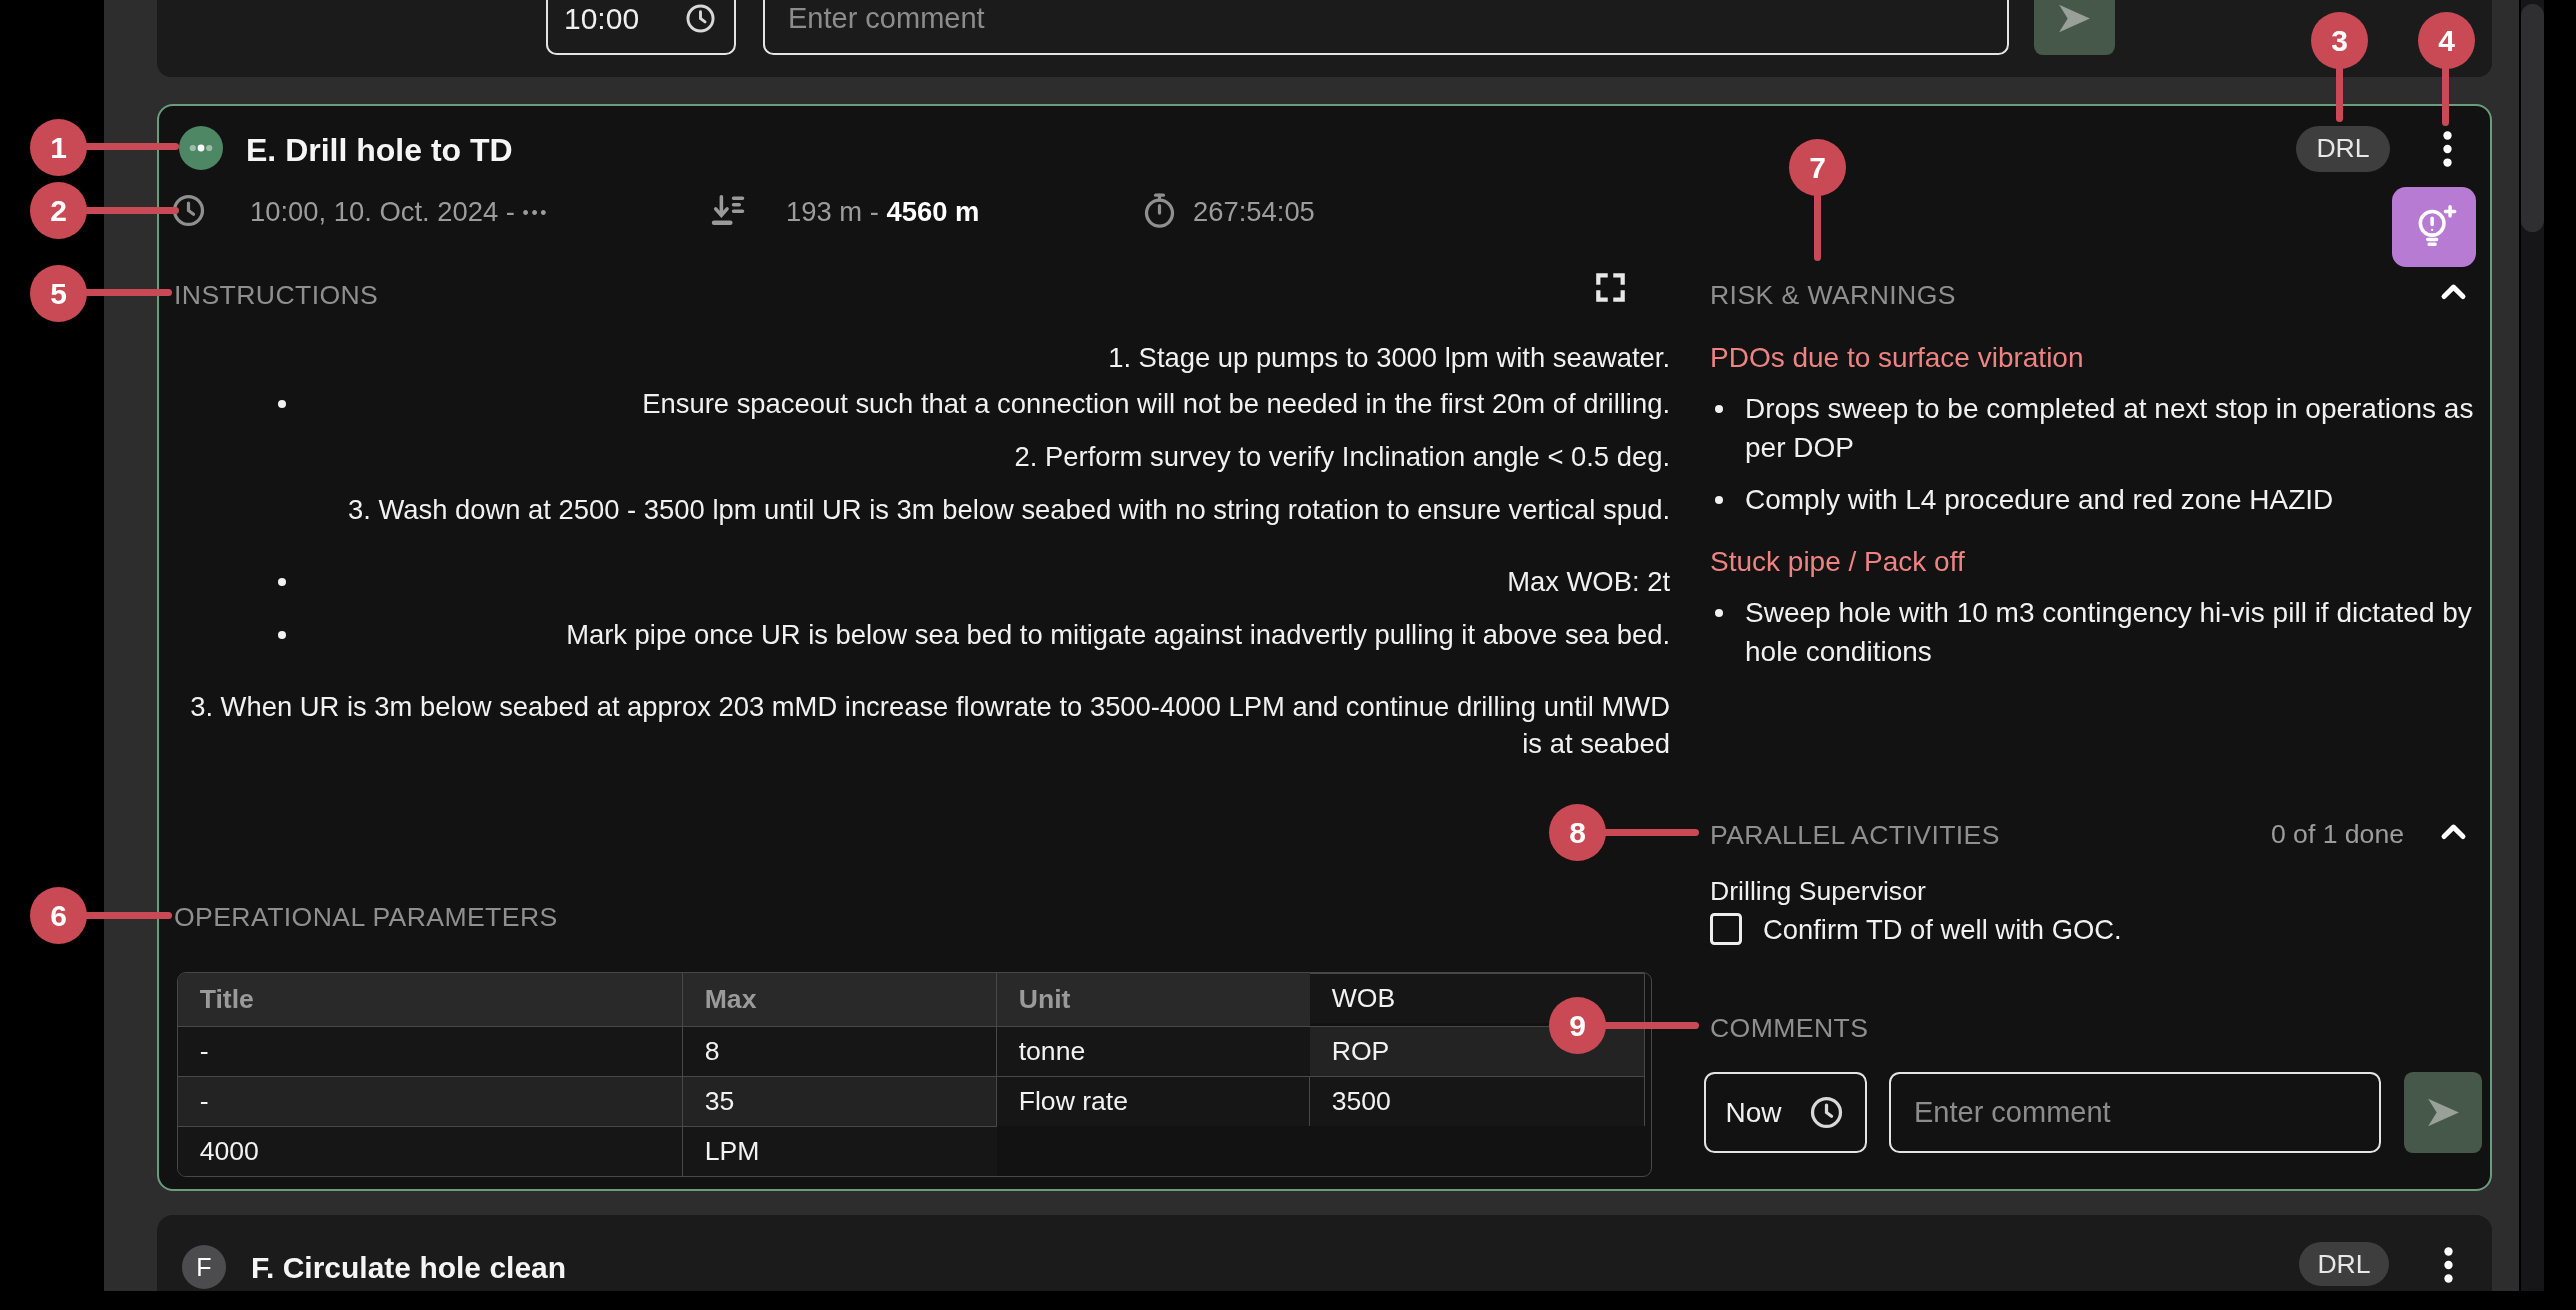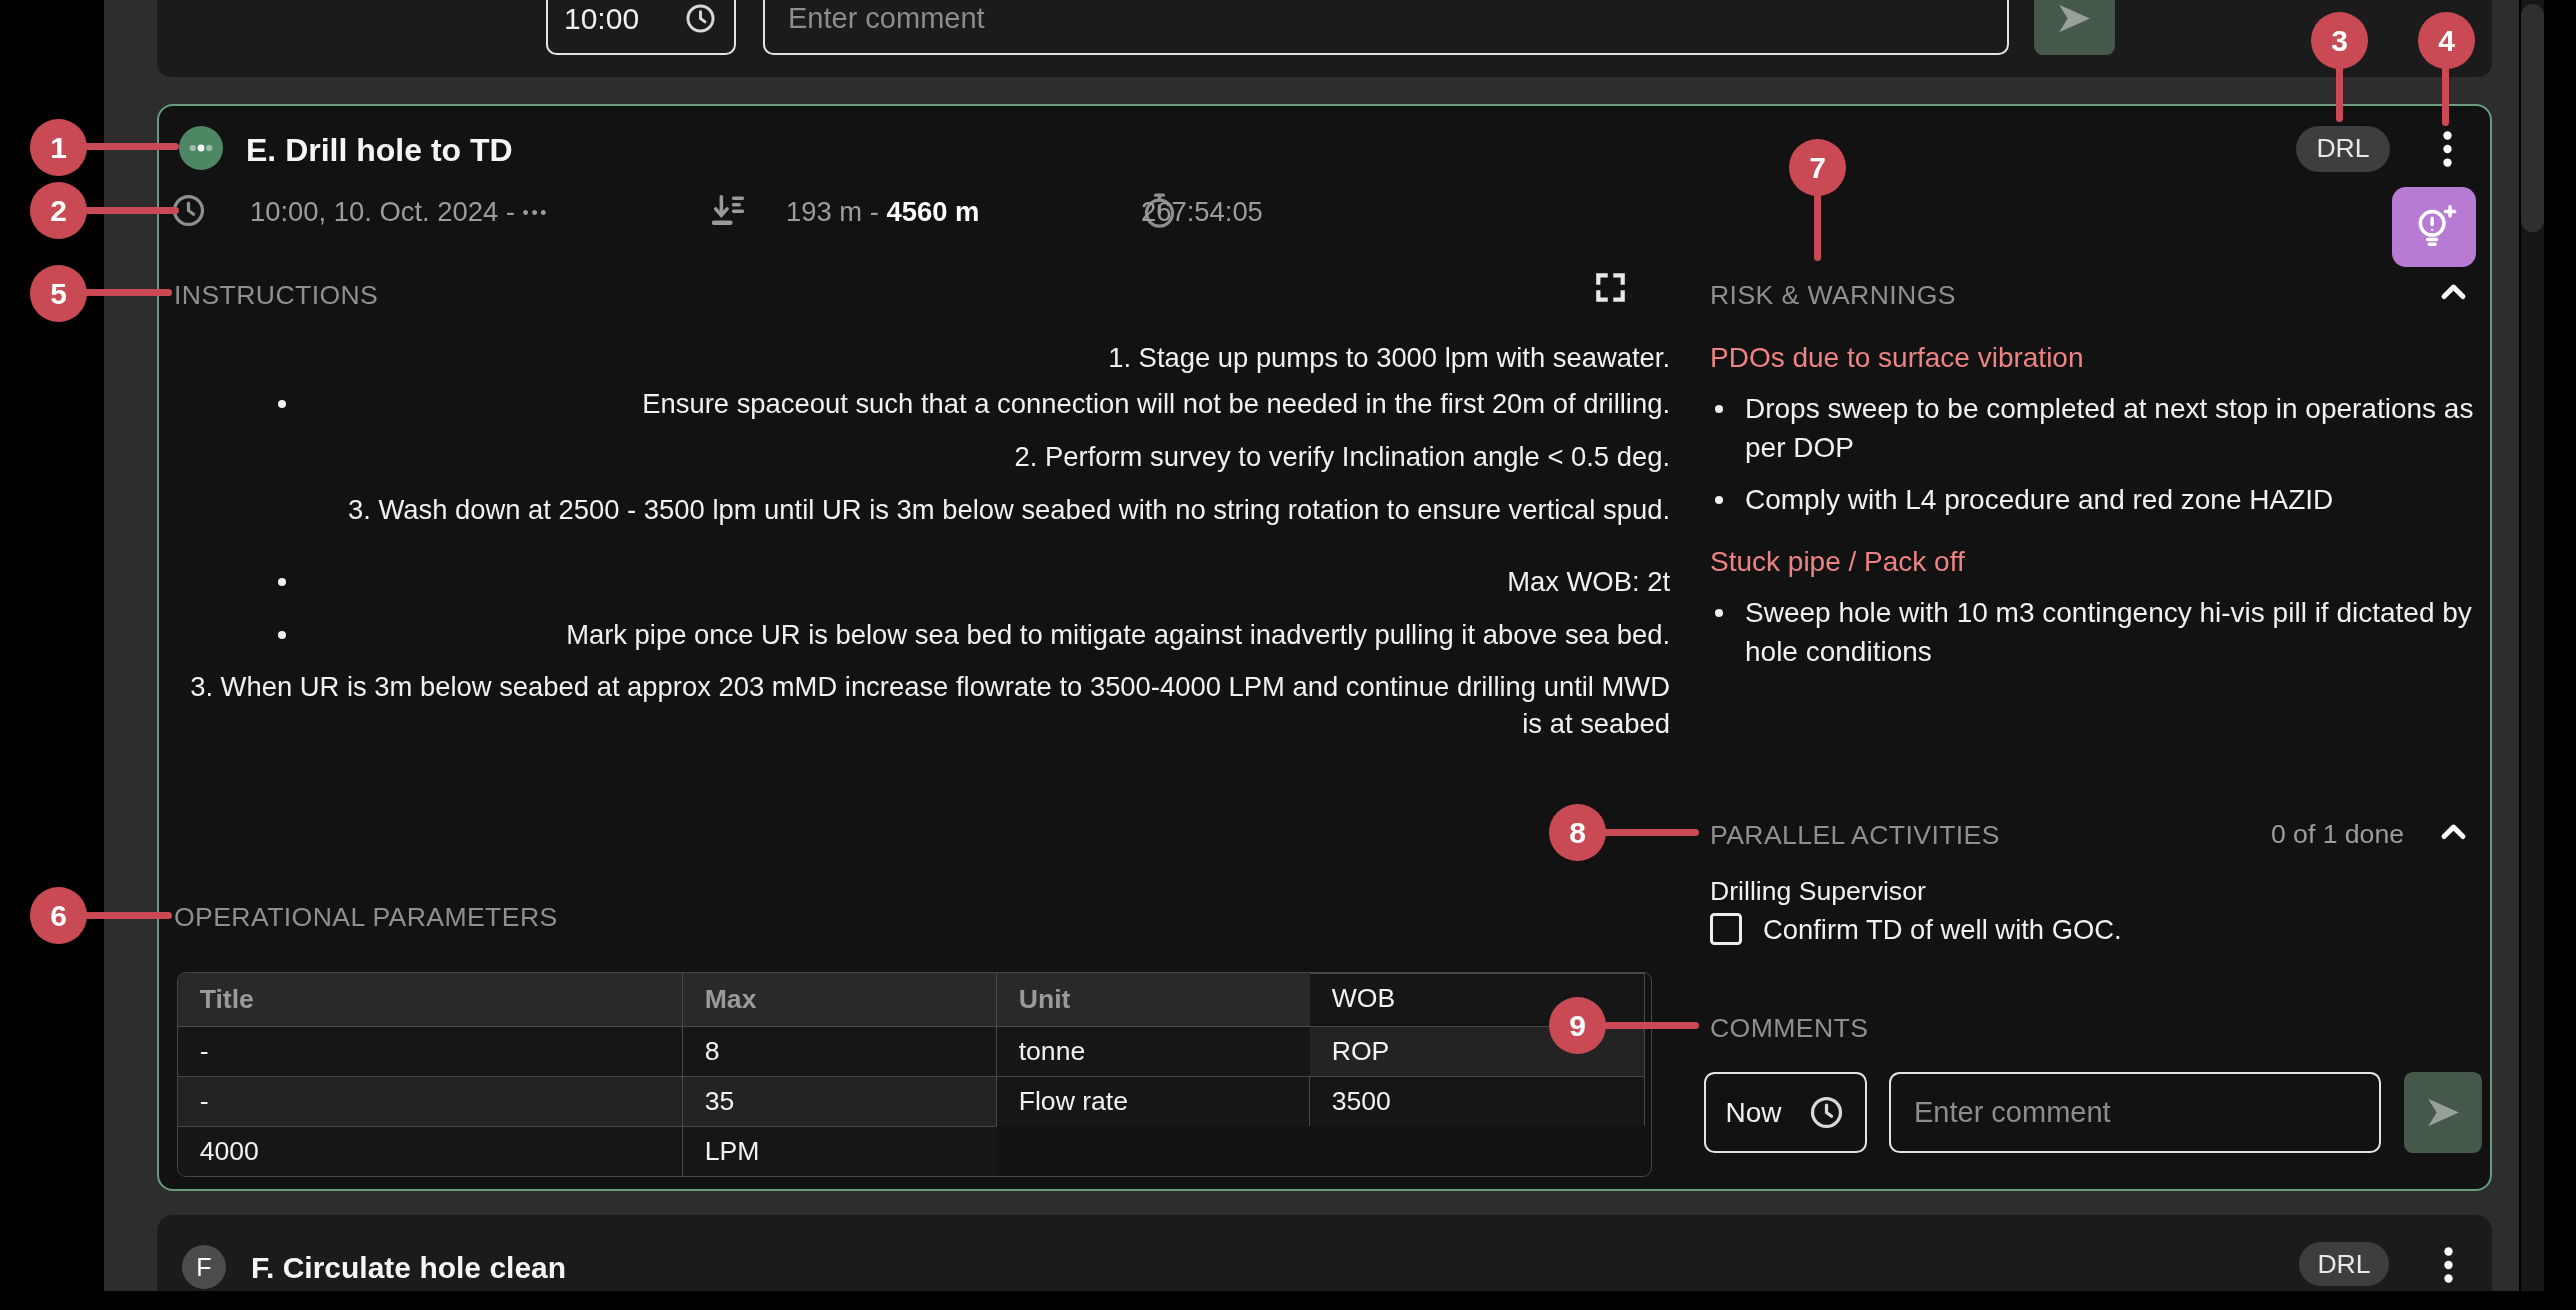--- a/index.html
+++ b/index.html
@@ -43,21 +43,21 @@
   .bold-white { color:#ffffff; font-weight:700; }
 
   .sec-head { position:absolute; font-size:26.6px; line-height:32px; letter-spacing:0.4px; color:#8f8f8f; white-space:nowrap; }
   .expand { position:absolute; left:1432px; top:162px; width:39px; height:39px; cursor:pointer; }
   .chev { position:absolute; width:35px; height:35px; cursor:pointer; }
 
   .instr-block { position:absolute; left:15px; top:233px; width:1496px; }
   .instr { position:relative; font-size:27.4px; line-height:37px; color:#f1f1f1;text-align:right; }
   .instr.sub { padding-left:135px; }
   .instr.sub::before { content:""; position:absolute; left:104px; top:15px; width:8px; height:8px; border-radius:50%; background:#f1f1f1; }
-  .mt10{margin-top:8.9px}.mt18{margin-top:16px}.mt40{margin-top:35px}.mt30{margin-top:15px}
+  .mt10{margin-top:8.9px}.mt18{margin-top:16px}.mt40{margin-top:35px}.mt30{margin-top:35px}
 
   .ptable { position:absolute; left:17.7px; top:866px; width:1475px; border:1.8px solid #48484a; border-radius:8.9px; overflow:hidden;
     display:grid; grid-template-columns:505px 314px 313px 335px; }
   .pt-cell { height:50px; display:flex; align-items:center; padding-left:22px; font-size:26.6px; color:#f2f2f2; border-top:1.8px solid #48484a; border-right:1.8px solid #48484a; background:#161617; }
   .pt-cell.c3 { border-right:none; }
   .pt-head { height:53px; background:#29292a; color:#9a9a9a; border-top:none;font-weight:bold; }
   .pt-alt { background:#232324; }
 
   .risk-block { position:absolute; left:1551px; top:232px; width:767px; }
   .risk-title { font-size:28px; line-height:39px; color:#ee8383; }
@@ -164,21 +164,21 @@
       <span>193 m - </span><span class="bold-white">4560 m</span>
     </div>
     <span class="meta-ic" style="left:981px;top:85px">
       <svg width="39" height="39" viewBox="0 0 24 24" fill="none" stroke="#8f8f8f" stroke-width="2" stroke-linecap="round">
         <circle cx="12" cy="13.6" r="8"></circle>
           <path d="M12 13.6V9"></path>
           <path d="M9.6 2.6h4.8"></path>
           <path d="M12 2.6v2.8"></path>
       </svg>
     </span>
-    <div class="meta-txt" style="left:982px">267:54:05</div>
+    <div class="meta-txt" style="left:1034px">267:54:05</div>
 
     <div class="sec-head" style="left:15px;top:173px">INSTRUCTIONS</div>
     <span class="expand">
       <svg width="39" height="39" viewBox="0 0 24 24" fill="none" stroke="#e8e8e8" stroke-width="2.6" stroke-linecap="square">
         <path d="M4.5 9V4.5H9"></path>
           <path d="M19.5 9V4.5H15"></path>
           <path d="M4.5 15v4.5H9"></path>
           <path d="M19.5 15v4.5H15"></path>
       </svg>
     </span>

